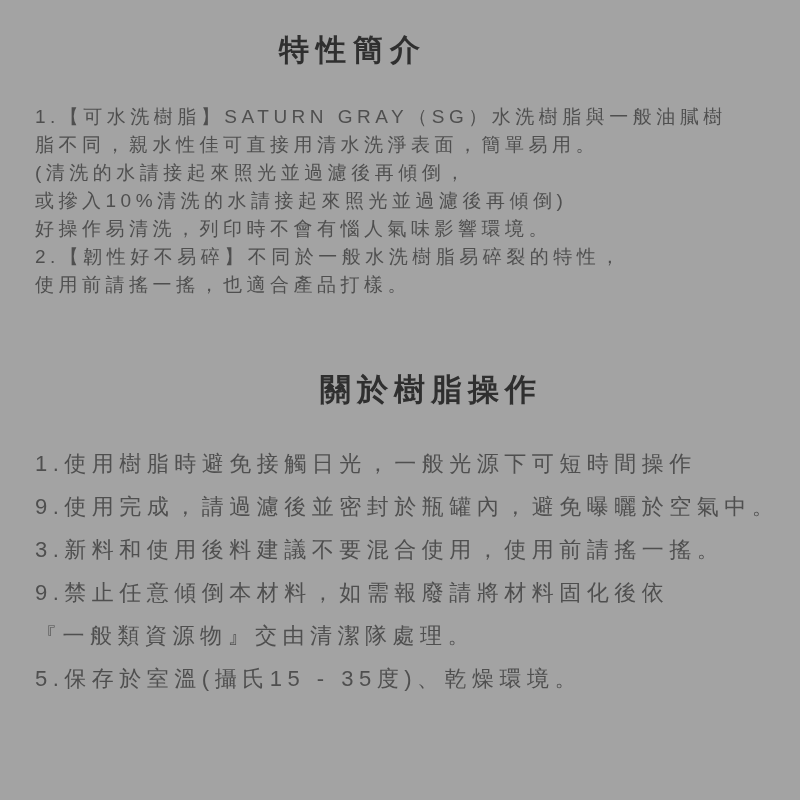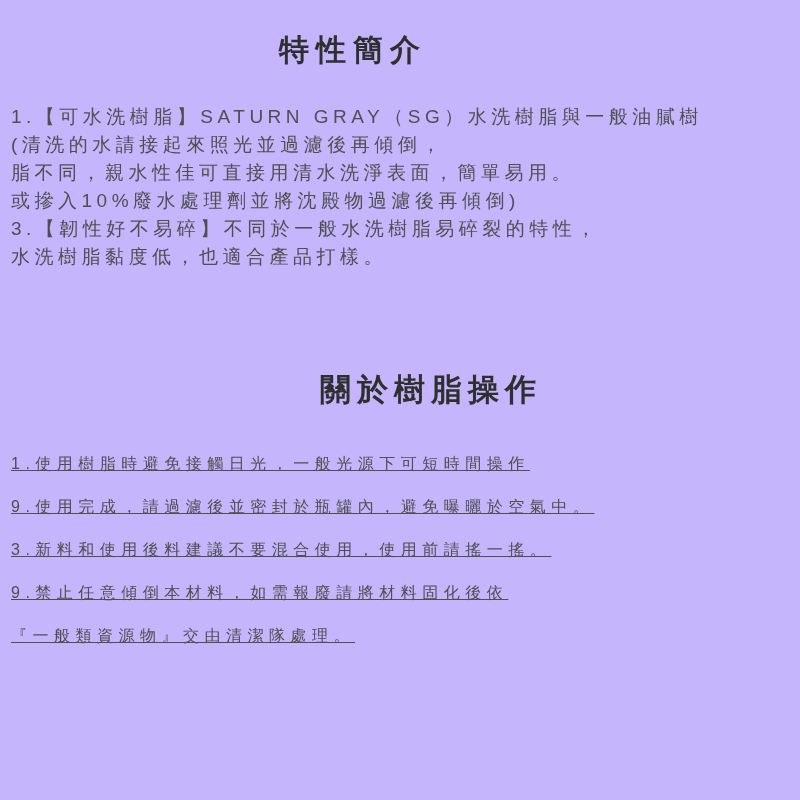--- a/index.html
+++ b/index.html
@@ -4,21 +4,21 @@
 <style>
   html, body {
     margin: 0;
     padding: 0;
     background: #ffffff;
   }
   .page {
     position: relative;
     width: 800px;
     height: 800px;
-    background: #c4b5fd;
+    background: #a3a3a3;
     overflow: hidden;
     font-family: "Liberation Sans", sans-serif;
   }
   .heading {
     position: absolute;
     margin: 0;
     text-align: center;
     font-weight: 600;
     color: #2f2f2f;
     white-space: nowrap;
@@ -33,60 +33,61 @@
   .heading-operation {
     top: 369px;
     left: 0;
     width: 792px;
     font-size: 31px;
     letter-spacing: 6px;
     margin-left: 35px;
   }
   .para-block {
     position: absolute;
-    left: 11px;
+    left: 35px;
     right: 0;
     color: #4f4f4f;
   }
   .features-block {
     top: 103px;
     font-size: 19px;
     line-height: 28px;
     letter-spacing: 4.5px;
   }
   .operation-block {
     top: 442px;
-    font-size: 16px;
+    font-size: 22px;
     line-height: 43px;
     letter-spacing: 5.5px;
-    text-decoration: underline;
   }
   .text-line {
     white-space: nowrap;
   }
 </style>
 </head>
 <body>
 
 <div class="page">
 
   <h1 class="heading heading-features">特性簡介</h1>
 
   <div class="para-block features-block">
     <div class="text-line">1.【可水洗樹脂】SATURN GRAY（SG）水洗樹脂與一般油膩樹</div>
+    <div class="text-line">脂不同，親水性佳可直接用清水洗淨表面，簡單易用。</div>
     <div class="text-line">(清洗的水請接起來照光並過濾後再傾倒，</div>
-    <div class="text-line">脂不同，親水性佳可直接用清水洗淨表面，簡單易用。</div>
-    <div class="text-line">或摻入10%廢水處理劑並將沈殿物過濾後再傾倒)</div>
-    <div class="text-line">3.【韌性好不易碎】不同於一般水洗樹脂易碎裂的特性，</div>
-    <div class="text-line">水洗樹脂黏度低，也適合產品打樣。</div>
+    <div class="text-line">或摻入10%清洗的水請接起來照光並過濾後再傾倒)</div>
+    <div class="text-line">好操作易清洗，列印時不會有惱人氣味影響環境。</div>
+    <div class="text-line">2.【韌性好不易碎】不同於一般水洗樹脂易碎裂的特性，</div>
+    <div class="text-line">使用前請搖一搖，也適合產品打樣。</div>
   </div>
 
   <h2 class="heading heading-operation">關於樹脂操作</h2>
 
   <div class="para-block operation-block">
     <div class="text-line">1.使用樹脂時避免接觸日光，一般光源下可短時間操作</div>
     <div class="text-line">9.使用完成，請過濾後並密封於瓶罐內，避免曝曬於空氣中。</div>
     <div class="text-line">3.新料和使用後料建議不要混合使用，使用前請搖一搖。</div>
     <div class="text-line">9.禁止任意傾倒本材料，如需報廢請將材料固化後依</div>
     <div class="text-line">『一般類資源物』交由清潔隊處理。</div>
+    <div class="text-line">5.保存於室溫(攝氏15 - 35度)、乾燥環境。</div>
   </div>
 
 </div>
 
 </body></html>

